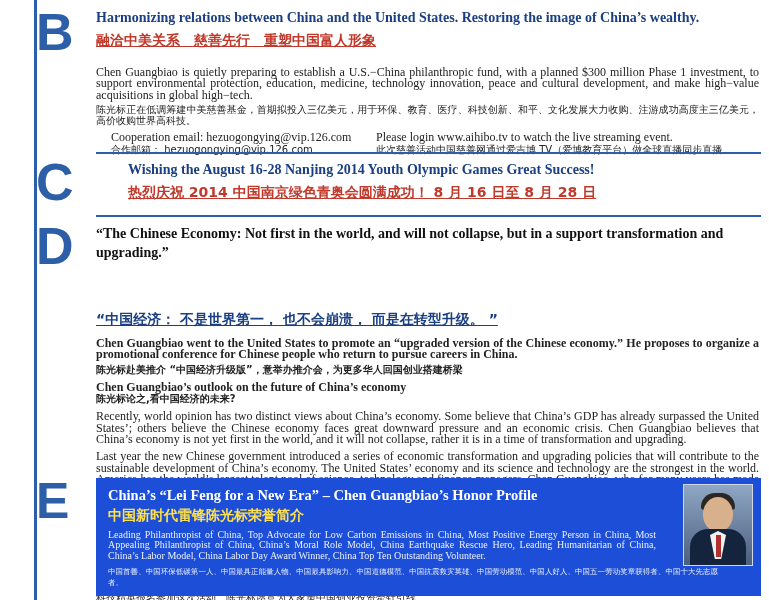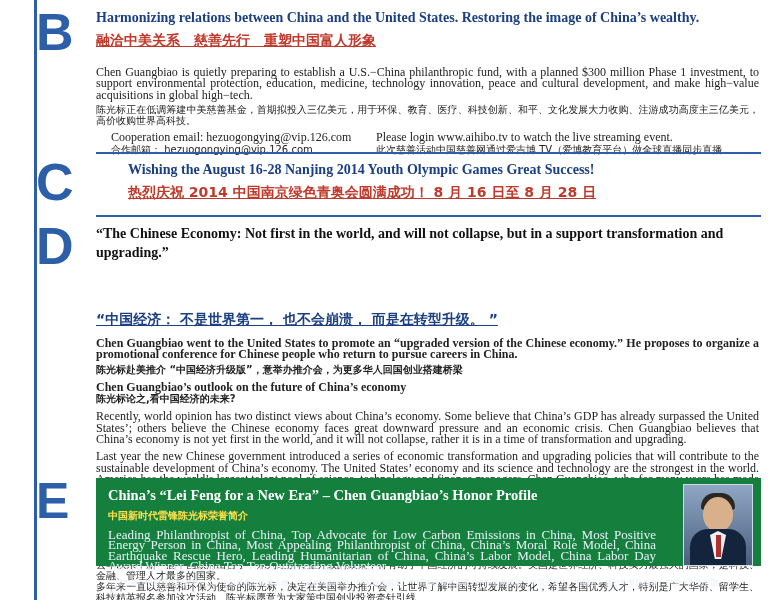--- a/index.html
+++ b/index.html
@@ -112,48 +112,48 @@
   }
   .contact-col-a { width: 265px; }
   .contact-col-b { width: 380px; }
 
   
   .footer-band {
     position: absolute;
     left: 96px;
     top: 478px;
     right: 8px;
-    height: 88px;
-    background: #15803d;
+    height: 118px;
+    background: #1d4ed8;
     color: #ffffff;
   }
   .footer-inner {
     padding: 8px 10px 6px 12px;
     position: relative;
     height: 104px;
   }
   .footer-title-en {
     font-family: "Liberation Serif", serif;
     font-weight: bold;
     font-size: 14.5px;
     line-height: 18px;
     color: #ffffff;
     margin: 0 0 2px 0;
   }
   .footer-title-cn {
     font-family: "DejaVu Sans", sans-serif;
     font-weight: bold;
-    font-size: 10px;
+    font-size: 14px;
     line-height: 19px;
     color: #ffe14d;
     margin: 0 0 5px 0;
   }
   .footer-en {
     font-family: "Liberation Serif", serif;
-    font-size: 13px;
+    font-size: 10px;
     line-height: 10.4px;
     color: #eaf0fb;
     margin: 0;
     width: 548px;
     text-align: justify;
   }
   .footer-cn {
     font-family: "DejaVu Sans", sans-serif;
     font-size: 7.4px;
     line-height: 10.5px;

